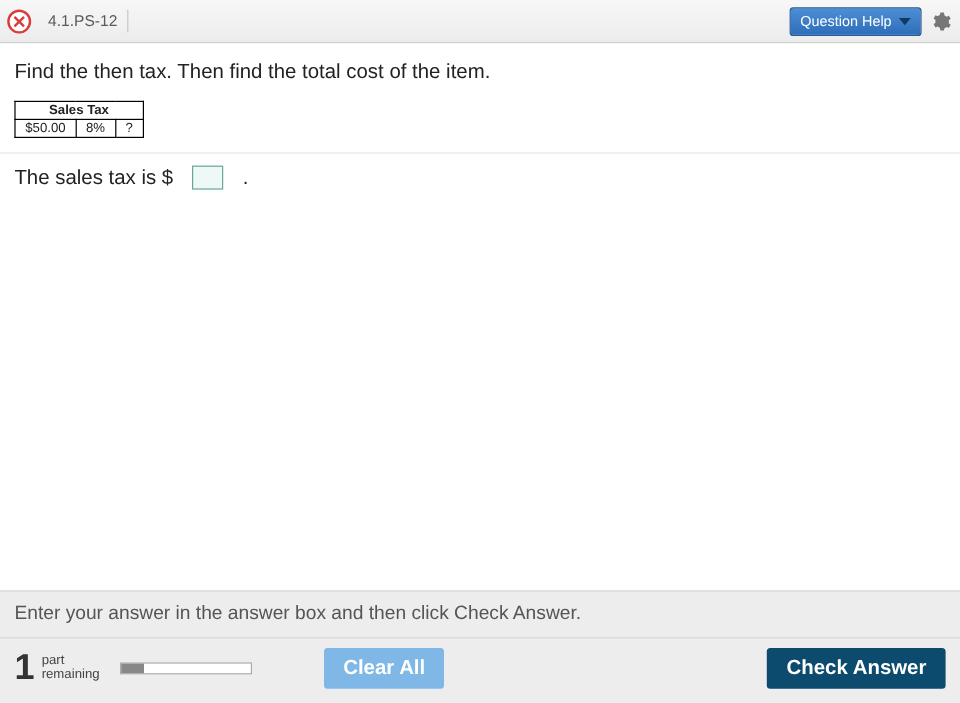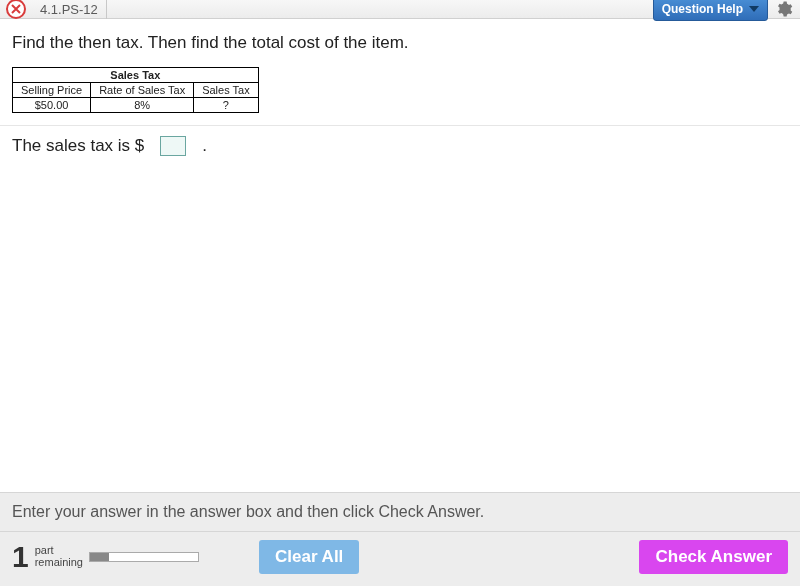--- a/index.html
+++ b/index.html
@@ -1,19 +1,19 @@
 <!DOCTYPE html>
 <html><head>
 <meta charset="utf-8">
 <style>
   * { box-sizing: border-box; margin: 0; padding: 0; }
   html, body { width: 800px; height: 586px; font-family: Arial, Helvetica, sans-serif; background: #fff; overflow: hidden; }
 
   .header {
-    height: 19px;
+    height: 36px;
     background: linear-gradient(#f7f7f7, #ececec);
     border-bottom: 1px solid #d0d0d0;
     display: flex;
     align-items: center;
     padding: 0 6px;
   }
   .close-icon {
     width: 20px; height: 20px;
     border: 2px solid #d93c3c;
     border-radius: 50%;
@@ -24,21 +24,21 @@
     background: #fff;
   }
   .question-id {
     font-size: 13px; color: #5a5a5a; padding: 2px 8px;
     border-right: 1px solid #c8c8c8;
   }
   .header-spacer { flex: 1; }
   .help-btn {
     background: linear-gradient(#4a8fd6, #2f6db8);
     border: 1px solid #255a99;
-    color: #fff; font-size: 12px; font-weight: bold;
+    color: #fff; font-size: 12px; font-weight: normal;
     padding: 4px 8px; border-radius: 3px;
     display: flex; align-items: center; gap: 6px;
     cursor: pointer;
     margin-right: 6px;
   }
   .help-btn .tri { width:0;height:0;border-left:5px solid transparent;border-right:5px solid transparent;border-top:6px solid #103a63;}
   .gear-icon {
     width: 20px; height: 20px; cursor: pointer;
     display:flex;align-items:center;justify-content:center;
     color:#666;
@@ -86,35 +86,35 @@
     border-bottom: 1px solid #d6d6d6;
   }
   .footer-bar {
     display:flex; align-items:center;
     padding: 8px 12px 12px 12px;
   }
   .parts {
     display:flex; align-items:center; gap:6px;
   }
   .parts-num { font-size: 30px; font-weight: bold; color:#333; }
-  .parts-label { font-size: 11px; line-height: 1.05; color:#444; margin-right:0;}
+  .parts-label { font-size: 11px; line-height: 1.05; color:#444; margin-right:11px;}
   .progress {
     width: 110px; height: 10px;
     border:1px solid #aaa; background:#fff;
     position:relative;
   }
   .progress-fill { position:absolute; left:0; top:0; bottom:0; width:18%; background:#888; }
   .footer-spacer { flex:1; }
   .btn {
     font-size: 17px; font-weight:bold; color:#fff;
     border:none; border-radius:3px;
     padding: 7px 16px; cursor:pointer;
   }
   .btn-clear { background:#7fb8e6; margin-left: 60px;}
-  .btn-check { background:#d946ef; margin-left:auto; }
+  .btn-check { background:#0c4a6e; margin-left:auto; }
 </style>
 </head>
 <body>
 
 <div class="header">
   <div class="close-icon">
     <svg viewBox="0 0 10 10" width="10" height="10">
         <path d="M1 1 L9 9 M9 1 L1 9" stroke="#d93c3c" stroke-width="2" fill="none"></path>
       </svg>
   </div>
@@ -132,25 +132,20 @@
 </div>
 
 <div class="content">
   <div class="prompt">Find the then tax. Then find the total cost of the item.</div>
 
   <table class="sales">
     <tbody>
         <tr class="title-row">
           <th colspan="3">Sales Tax</th>
         </tr>
-    <tr class="hdr">
-      <td>Selling Price</td>
-      <td>Rate of Sales Tax</td>
-      <td>Sales Tax</td>
-    </tr>
     <tr>
       <td>$50.00</td>
       <td>8%</td>
       <td>?</td>
     </tr>
   </tbody>
     </table>
 
   <div class="divider"></div>
 

